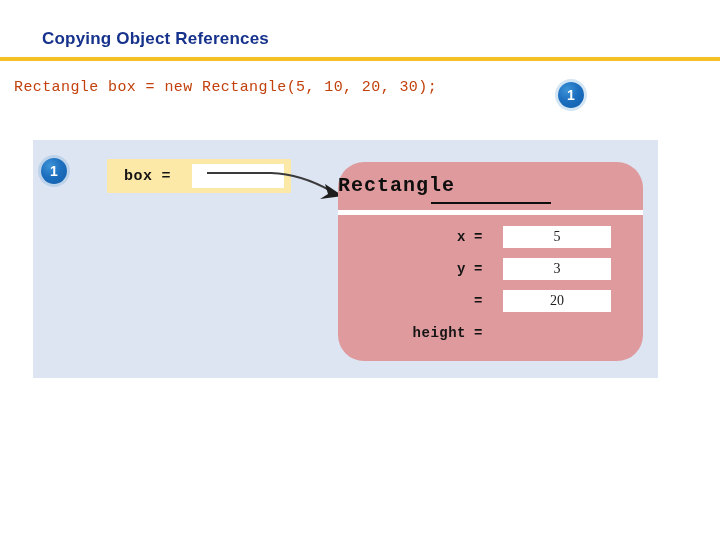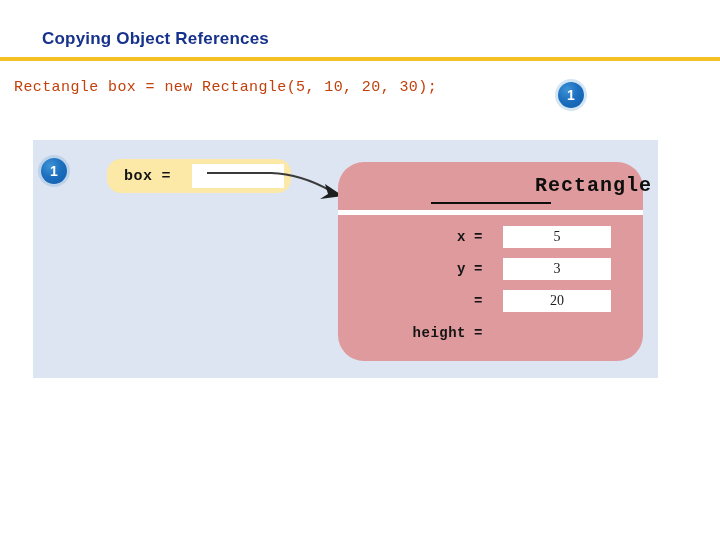--- a/index.html
+++ b/index.html
@@ -83,21 +83,21 @@
   }
 
   
   #variable-group {
     position: absolute;
     left: 107px;
     top: 159px;
     width: 184px;
     height: 34px;
     background: #FCE9A8;
-    border-radius: 14px;
+    border-radius: 1px;
     display: flex;
     align-items: center;
   }
   #variable-name {
     font-family: "Liberation Mono", "DejaVu Sans Mono", monospace;
     font-size: 15px;
     font-weight: bold;
     color: #141414;
     margin-left: 17px;
     letter-spacing: 0.5px;
@@ -133,24 +133,24 @@
     position: absolute;
     left: 338px;
     top: 162px;
     width: 305px;
     height: 199px;
     background: #DF9A9D;
     border-radius: 26px;
   }
   #object-type-name {
     position: absolute;
-    left: 9px;
+    left: 0;
     top: 12px;
     width: 305px;
-    text-align: right;
+    text-align: left;
     font-family: "Liberation Mono", "DejaVu Sans Mono", monospace;
     font-size: 20px;
     font-weight: bold;
     color: #0E0E0E;
     letter-spacing: 1px;
   }
   #object-type-underline {
     position: absolute;
     left: 93px;
     top: 40px;

